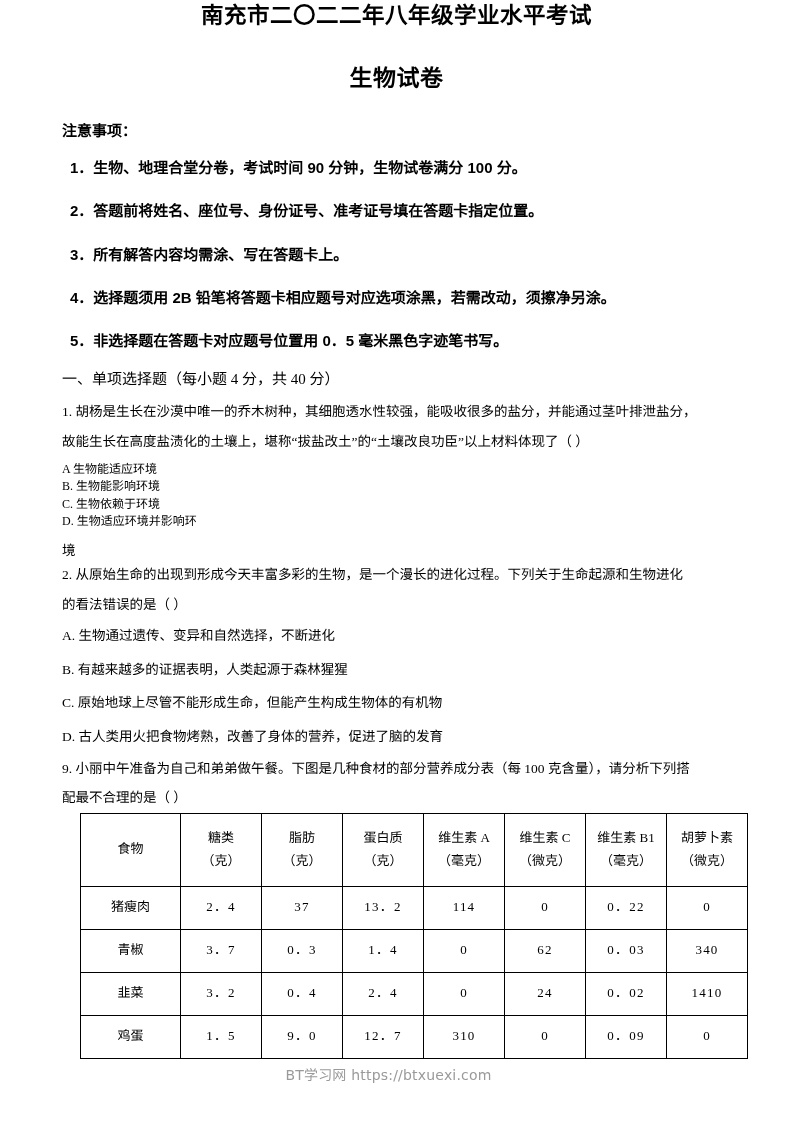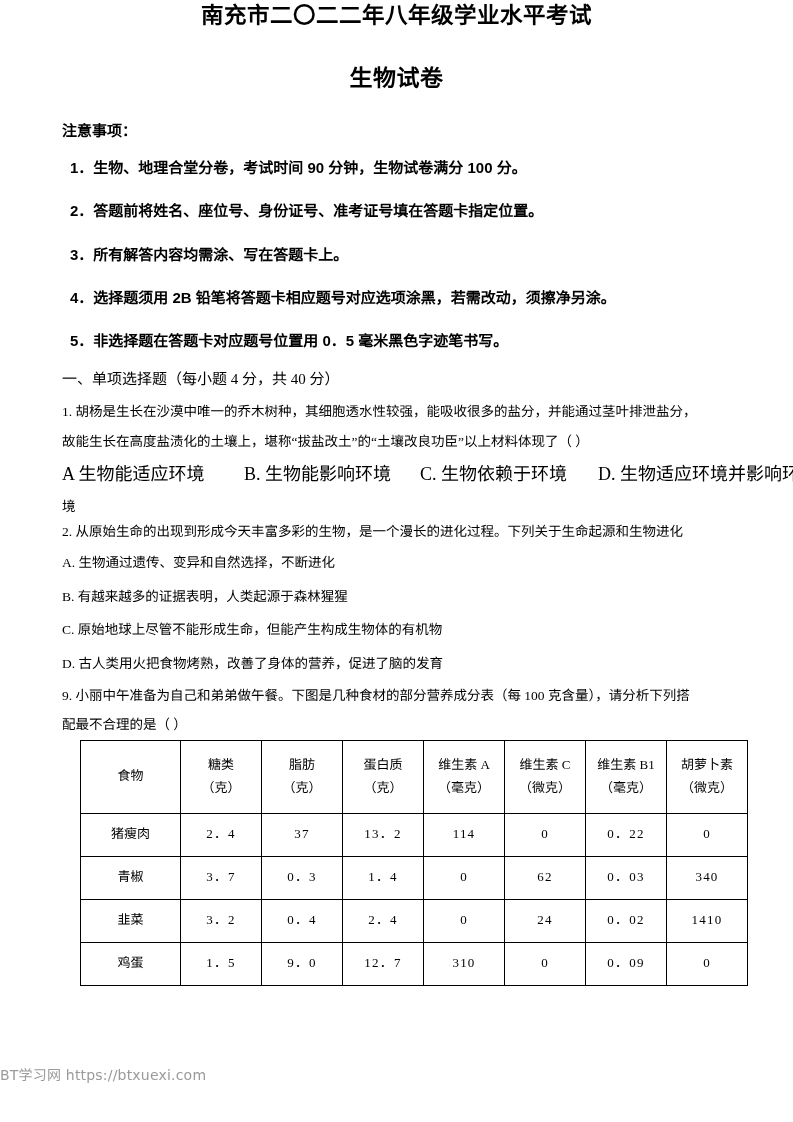--- a/index.html
+++ b/index.html
@@ -82,24 +82,25 @@
   }
   .q-line {
     font-size: 13.5px;
     line-height: 1.45;
     margin: 0;
     padding: 5px 0;
     white-space: nowrap;
   }
   .opt-row {
     display: flex;
-    font-size: 18px;
+    font-size: 12px;
     line-height: 1.45;
     padding: 5px 0;
     white-space: nowrap;
+    flex-direction: column;
   }
   .opt-row .opt {
     flex: 0 0 auto;
   }
   .opt-inline-A { width: 182px; }
   .opt-inline-B { width: 176px; }
   .opt-inline-C { width: 178px; }
   .opt-inline-D { width: auto; }
   .opt-block {
     font-size: 13.5px;
@@ -151,21 +152,21 @@
   .num-cell {
     letter-spacing: 1.2px;
   }
 
   
   .footer-mark {
     position: absolute;
     left: 0;
     right: 16px;
     top: 1064px;
-    text-align: left;
+    text-align: center;
     color: #9a9a9a;
     font-family: "DejaVu Sans", "Liberation Sans", sans-serif;
     font-size: 14px;
     letter-spacing: 0.2px;
   }
 </style>
 </head>
 <body>
 
 <div class="page">
@@ -191,20 +192,21 @@
       <span class="opt opt-inline-A">A  生物能适应环境</span>
       <span class="opt opt-inline-B">B. 生物能影响环境</span>
       <span class="opt opt-inline-C">C. 生物依赖于环境</span>
       <span class="opt opt-inline-D">D. 生物适应环境并影响环</span>
     </div>
     <p class="opt-cont">境</p>
   </div>
 
   <div class="question">
     <p class="q-line">2. 从原始生命的出现到形成今天丰富多彩的生物，是一个漫长的进化过程。下列关于生命起源和生物进化</p>
+    <p class="q-line">的看法错误的是（      ）</p>
     <p class="opt-block">A.  生物通过遗传、变异和自然选择，不断进化</p>
     <p class="opt-block">B.  有越来越多的证据表明，人类起源于森林猩猩</p>
     <p class="opt-block">C.  原始地球上尽管不能形成生命，但能产生构成生物体的有机物</p>
     <p class="opt-block">D.  古人类用火把食物烤熟，改善了身体的营养，促进了脑的发育</p>
   </div>
 
   <div class="question">
     <p class="q-line">9. 小丽中午准备为自己和弟弟做午餐。下图是几种食材的部分营养成分表（每 100 克含量），请分析下列搭</p>
     <p class="q-line">配最不合理的是（      ）</p>
   </div>

